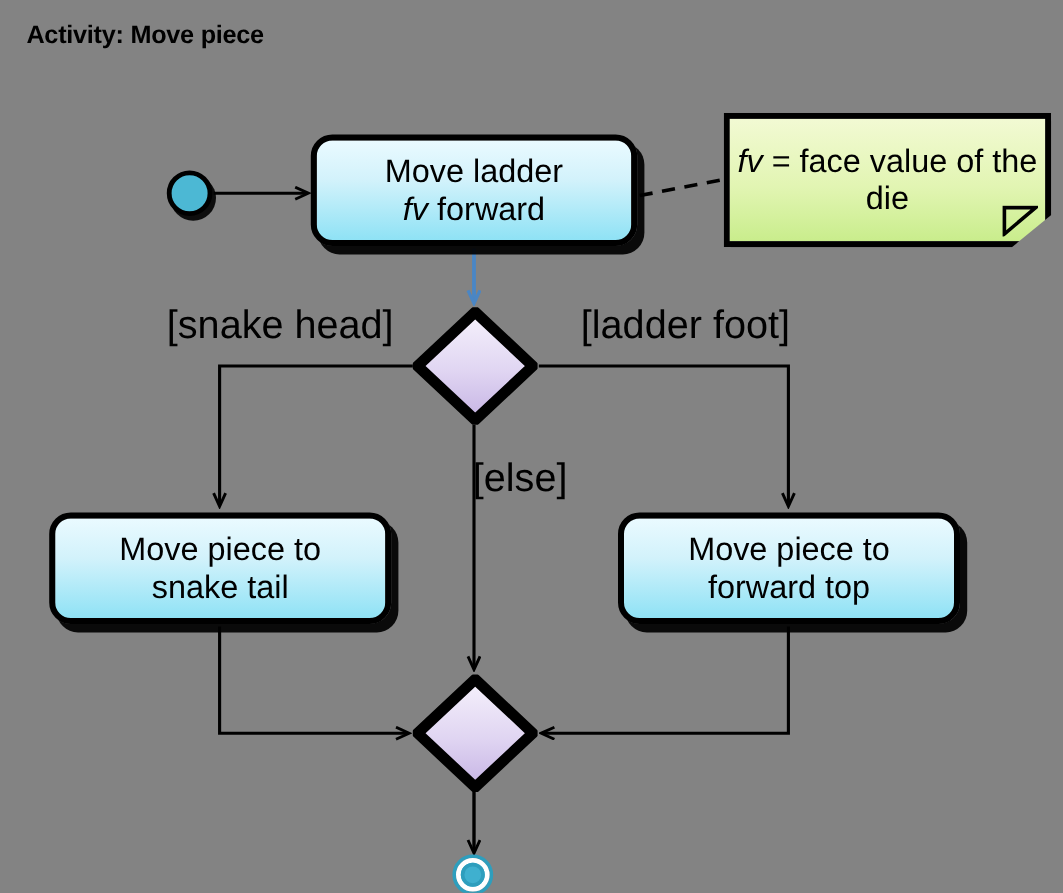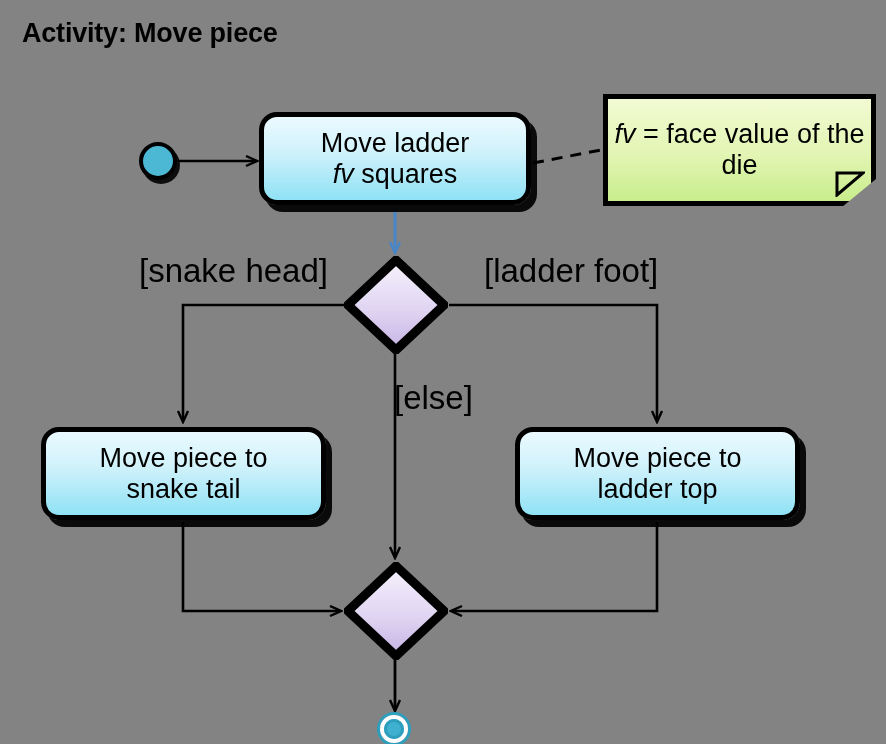--- a/index.html
+++ b/index.html
@@ -23,21 +23,21 @@
     left: 0;
     top: 0;
     width: 886px;
     height: 744px;
   }
 
   .diagram-title {
     position: absolute;
     left: 22px;
     top: 18px;
-    font-size: 27px;
+    font-size: 21px;
     font-weight: 600;
     color: #000000;
     letter-spacing: -0.2px;
     white-space: nowrap;
   }
 
   
   .action {
     position: absolute;
     box-sizing: border-box;
@@ -185,21 +185,21 @@
     <path d="M395,660 L395,710" fill="none" stroke="#000000" stroke-width="2.8" marker-end="url(#arrowBlack)"></path>
   </svg>
 
   <div class="diagram-title">Activity: Move piece</div>
 
   <div id="initial-node"></div>
 
   <div class="action" id="action-move-forward">
     <div>
       <span>Move ladder</span>
-      <span class="line2"><span class="ital">fv</span><span> squares</span></span>
+      <span class="line2"><span class="ital">fv</span><span> forward</span></span>
     </div>
   </div>
 
   <div id="note-fv">
     <div>
       <span><span class="ital">fv</span><span> = face value</span></span>
       <span class="line2">of the die</span>
     </div>
     <svg id="note-fold" viewBox="0 0 30 26" xmlns="http://www.w3.org/2000/svg">
       <path d="M2,2 L28,2 L2,24 Z" fill="none" stroke="#000000" stroke-width="3"></path>
@@ -213,21 +213,21 @@
   <div class="action" id="action-snake-tail">
     <div>
       <span>Move piece to</span>
       <span class="line2">snake tail</span>
     </div>
   </div>
 
   <div class="action" id="action-ladder-top">
     <div>
       <span>Move piece to</span>
-      <span class="line2">ladder top</span>
+      <span class="line2">forward top</span>
     </div>
   </div>
 
   <svg class="diamond" id="merge-node" viewBox="0 0 104 98" xmlns="http://www.w3.org/2000/svg">
     <polygon points="52,4 100,49 52,94 4,49" fill="url(#diaGrad)" stroke="#000000" stroke-width="9" stroke-linejoin="miter"></polygon>
   </svg>
 
   <div class="guard" id="guard-snake-head">[snake head]</div>
   <div class="guard" id="guard-ladder-foot">[ladder foot]</div>
   <div class="guard" id="guard-else">[else]</div>

